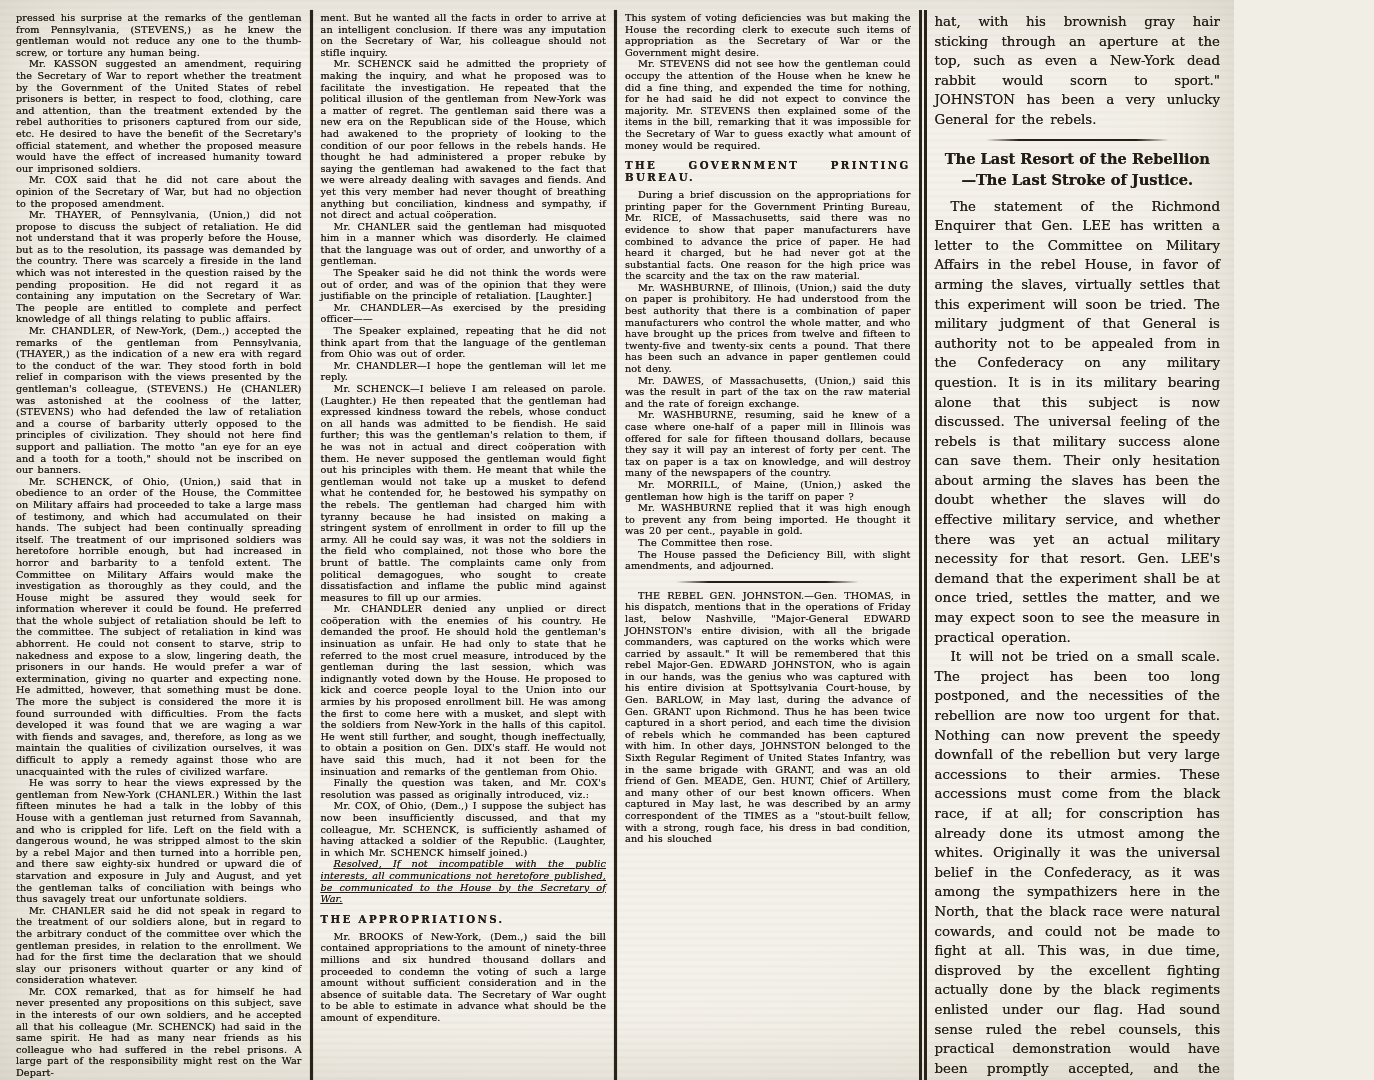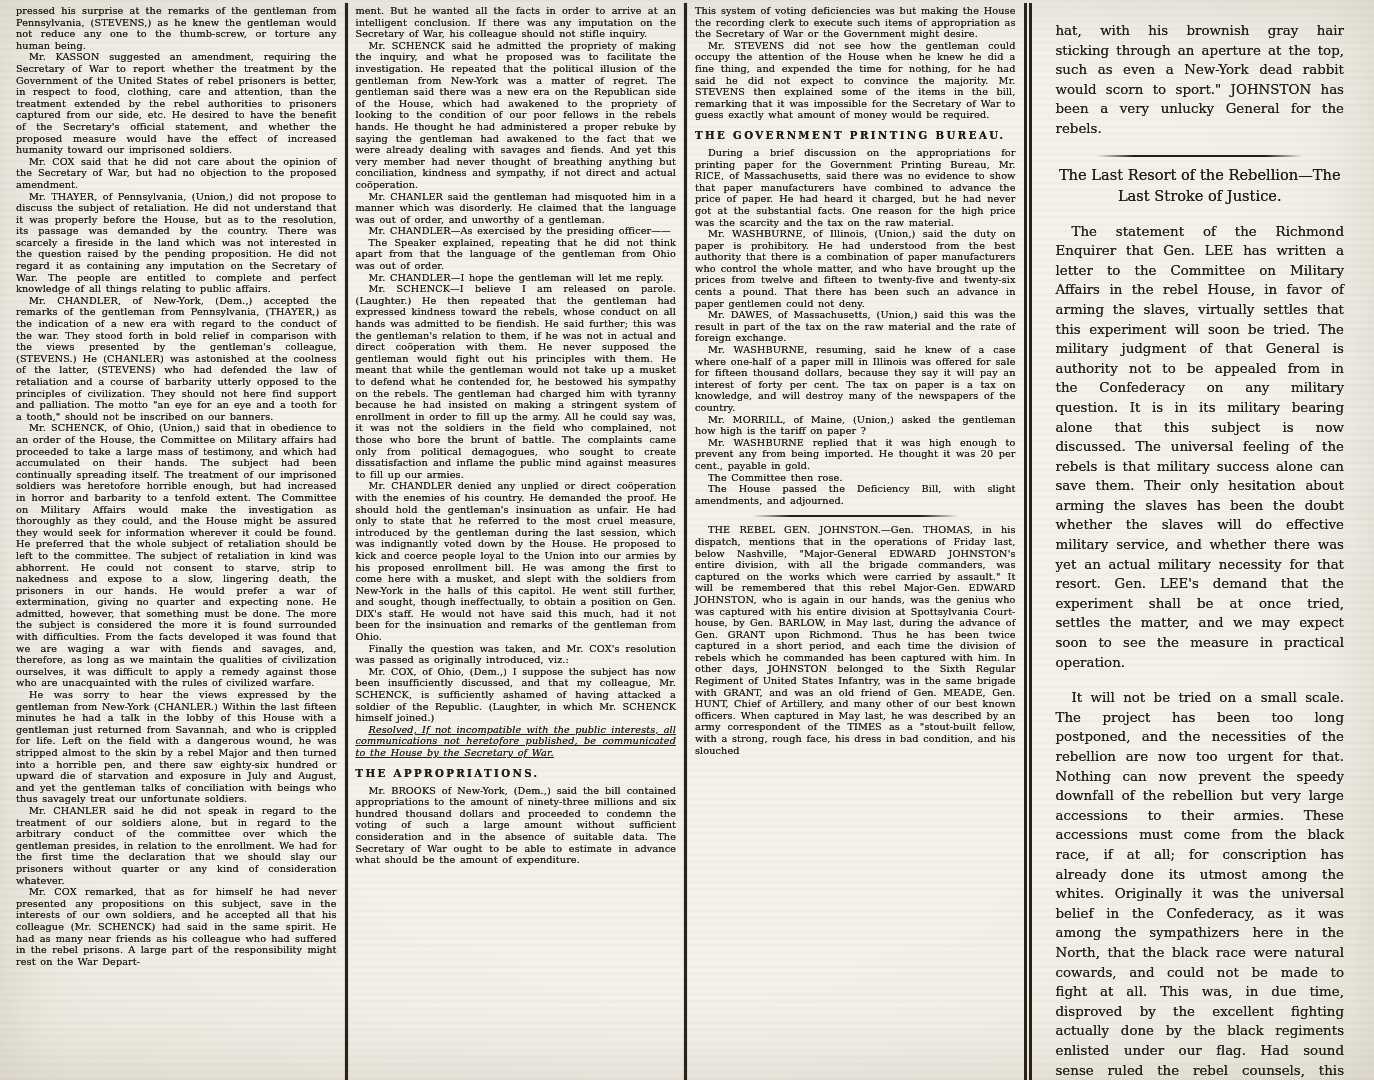--- a/index.html
+++ b/index.html
@@ -5,24 +5,24 @@
   html, body {
     margin: 0;
     padding: 0;
     width: 1374px;
     height: 1080px;
     overflow: hidden;
     background: #f1eee6;
   }
   .page {
     box-sizing: border-box;
-    width: 1374px;
+    width: 1234px;
     height: 1080px;
     display: flex;
-    padding: 3px 6px 0 8px;
+    padding: 10px 6px 0 8px;
     background:
       repeating-linear-gradient(0deg, rgba(90,80,60,0.025) 0 3px, rgba(0,0,0,0) 3px 7px),
       radial-gradient(ellipse at 50% 40%, #f4f1ea 60%, #ebe7dd 100%);
     box-shadow: inset 0 0 70px rgba(110,100,80,0.18);
     color: #221d16;
     font-family: "DejaVu Serif", "Liberation Serif", serif;
   }
   .col {
     flex: 1 1 0;
     box-sizing: border-box;
@@ -43,33 +43,33 @@
   p.italic { font-style: italic; text-decoration: underline; }
   .subhead {
     margin: 8px 0 6px 0;
     font-size: 10.2px;
     font-weight: bold;
     letter-spacing: 2.4px;
     text-indent: 0;
     text-shadow: 0 0 0.6px rgba(30,24,16,0.9);
   }
   .lead {
-    margin: 16px;
+    margin: 0;
     font-size: 13.4px;
     line-height: 19.3px;
     word-spacing: 2.6px;
     text-indent: 16px;
     text-shadow: 0 0 0.6px rgba(30,24,16,0.8);
   }
   .lead.cont { text-indent: 0; }
   .editorial .lead { line-height: 19.6px; }
   .headline {
     margin: 7px 4px 7px 4px;
     font-size: 14.6px;
-    font-weight: normal;
+    font-weight: bold;
     line-height: 21px;
     text-align: center;
     text-indent: 0;
     text-shadow: 0 0 0.6px rgba(30,24,16,0.9);
   }
   .divider {
     height: 2px;
     width: 64%;
     margin: 9px auto 7px auto;
     background: linear-gradient(90deg, rgba(0,0,0,0) 0%, #261f16 18%, #261f16 82%, rgba(0,0,0,0) 100%);
@@ -101,20 +101,21 @@
     <p>Mr. CHANLER said he did not speak in regard to the treatment of our soldiers alone, but in regard to the arbitrary conduct of the committee over which the gentleman presides, in relation to the enrollment. We had for the first time the declaration that we should slay our prisoners without quarter or any kind of consideration whatever.</p>
     <p>Mr. COX remarked, that as for himself he had never presented any propositions on this subject, save in the interests of our own soldiers, and he accepted all that his colleague (Mr. SCHENCK) had said in the same spirit. He had as many near friends as his colleague who had suffered in the rebel prisons. A large part of the responsibility might rest on the War Depart-</p>
   </section>
 
   <div class="vr"></div>
 
   <section class="col news">
     <p class="cont">ment. But he wanted all the facts in order to arrive at an intelligent conclusion. If there was any imputation on the Secretary of War, his colleague should not stifle inquiry.</p>
     <p>Mr. SCHENCK said he admitted the propriety of making the inquiry, and what he proposed was to facilitate the investigation. He repeated that the political illusion of the gentleman from New-York was a matter of regret. The gentleman said there was a new era on the Republican side of the House, which had awakened to the propriety of looking to the condition of our poor fellows in the rebels hands. He thought he had administered a proper rebuke by saying the gentleman had awakened to the fact that we were already dealing with savages and fiends. And yet this very member had never thought of breathing anything but conciliation, kindness and sympathy, if not direct and actual coöperation.</p>
     <p>Mr. CHANLER said the gentleman had misquoted him in a manner which was disorderly. He claimed that the language was out of order, and unworthy of a gentleman.</p>
+    <p>The Speaker said he did not think the words were out of order, and was of the opinion that they were justifiable on the principle of retaliation. [Laughter.]</p>
     <p>Mr. CHANDLER—As exercised by the presiding officer——</p>
     <p>The Speaker explained, repeating that he did not think apart from that the language of the gentleman from Ohio was out of order.</p>
     <p>Mr. CHANDLER—I hope the gentleman will let me reply.</p>
     <p>Mr. SCHENCK—I believe I am released on parole. (Laughter.) He then repeated that the gentleman had expressed kindness toward the rebels, whose conduct on all hands was admitted to be fiendish. He said further; this was the gentleman's relation to them, if he was not in actual and direct coöperation with them. He never supposed the gentleman would fight out his principles with them. He meant that while the gentleman would not take up a musket to defend what he contended for, he bestowed his sympathy on the rebels. The gentleman had charged him with tyranny because he had insisted on making a stringent system of enrollment in order to fill up the army. All he could say was, it was not the soldiers in the field who complained, not those who bore the brunt of battle. The complaints came only from political demagogues, who sought to create dissatisfaction and inflame the public mind against measures to fill up our armies.</p>
     <p>Mr. CHANDLER denied any unplied or direct coöperation with the enemies of his country. He demanded the proof. He should hold the gentleman's insinuation as unfair. He had only to state that he referred to the most cruel measure, introduced by the gentleman during the last session, which was indignantly voted down by the House. He proposed to kick and coerce people loyal to the Union into our armies by his proposed enrollment bill. He was among the first to come here with a musket, and slept with the soldiers from New-York in the halls of this capitol. He went still further, and sought, though ineffectually, to obtain a position on Gen. DIX's staff. He would not have said this much, had it not been for the insinuation and remarks of the gentleman from Ohio.</p>
     <p>Finally the question was taken, and Mr. COX's resolution was passed as originally introduced, viz.:</p>
     <p>Mr. COX, of Ohio, (Dem.,) I suppose the subject has now been insufficiently discussed, and that my colleague, Mr. SCHENCK, is sufficiently ashamed of having attacked a soldier of the Republic. (Laughter, in which Mr. SCHENCK himself joined.)</p>
     <p class="italic">Resolved, If not incompatible with the public interests, all communications not heretofore published, be communicated to the House by the Secretary of War.</p>
     <h3 class="subhead">THE APPROPRIATIONS.</h3>
     <p>Mr. BROOKS of New-York, (Dem.,) said the bill contained appropriations to the amount of ninety-three millions and six hundred thousand dollars and proceeded to condemn the voting of such a large amount without sufficient consideration and in the absence of suitable data. The Secretary of War ought to be able to estimate in advance what should be the amount of expenditure.</p>

